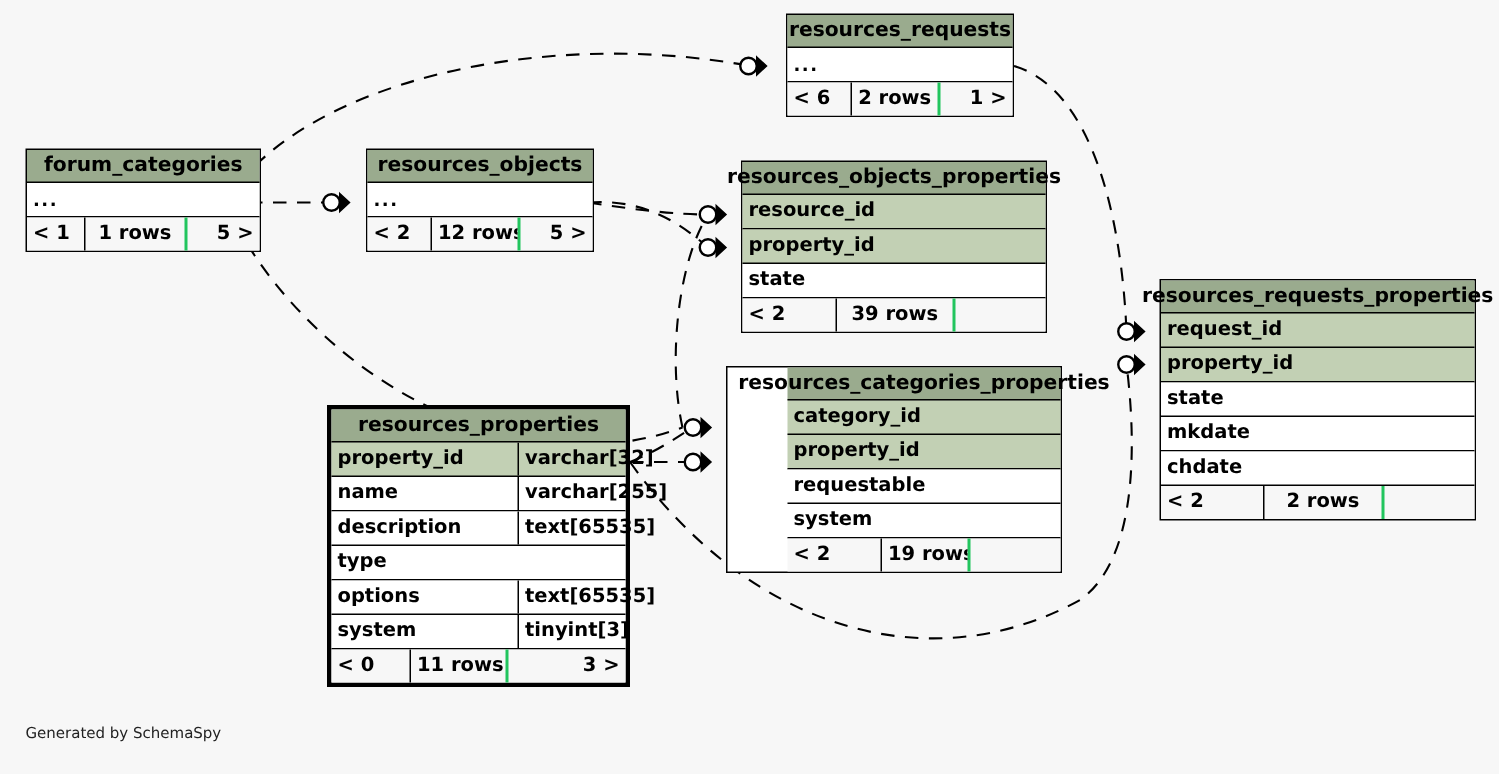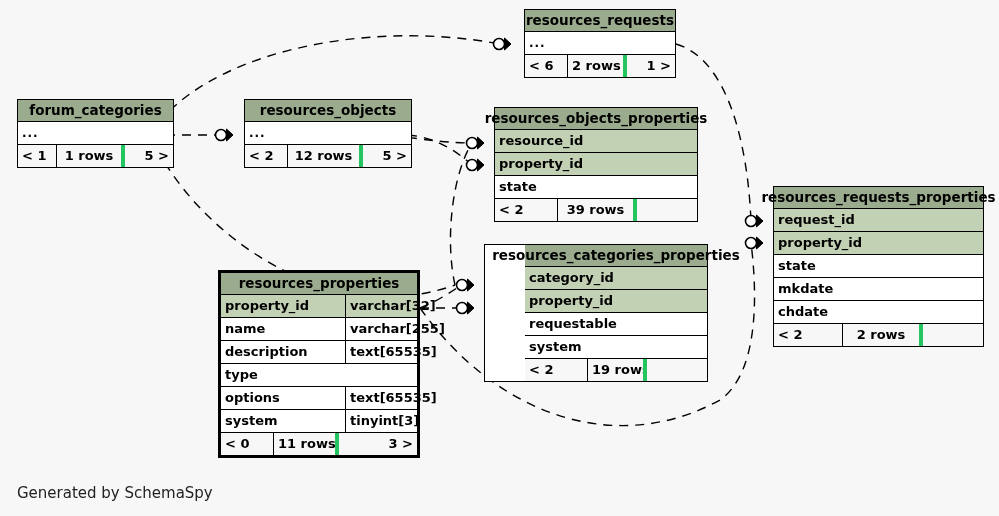--- a/index.html
+++ b/index.html
@@ -102,32 +102,32 @@
     overflow: hidden;
   }
   .foot-left {
     flex: 0 0 auto;
     text-align: left;
   }
   .foot-mid {
     flex: 1 1 auto;
     text-align: center;
     border-left: 1px solid #000;
-    border-right: 4px solid #22c55e;
+    border-right: 2px solid #22c55e;
   }
   .foot-right {
     flex: 0 0 auto;
     text-align: right;
   }
   
   #caption {
     position: absolute;
     left: 17px;
     top: 484px;
-    font-size: 15px;
+    font-size: 10px;
     color: #222;
     white-space: nowrap;
   }
 </style>
 </head>
 <body>
 
 <div id="canvas">
 
   <svg id="edges" viewBox="0 0 999 516" width="999" height="516">
@@ -180,21 +180,21 @@
         </div>
         <div class="col-row ellipsis">
           <div class="col-name">...</div>
         </div>
         <div class="tbl-footer">
           <div class="foot-cell foot-left" style="width: 38px;">&lt; 1</div>
           <div class="foot-cell foot-mid">1 rows</div>
           <div class="foot-cell foot-right" style="width: 48px;">5 &gt;</div>
         </div>
       </div>
-      <div class="table" style="left: 244px; top: 99px; width: 168px;">
+      <div class="table" style="left: 244px; top: 99px; width: 152px;">
         <div class="tbl-title">
           <span>resources_objects</span>
         </div>
         <div class="col-row ellipsis">
           <div class="col-name">...</div>
         </div>
         <div class="tbl-footer">
           <div class="foot-cell foot-left" style="width: 42px;">&lt; 2</div>
           <div class="foot-cell foot-mid">12 rows</div>
           <div class="foot-cell foot-right" style="width: 48px;">5 &gt;</div>

